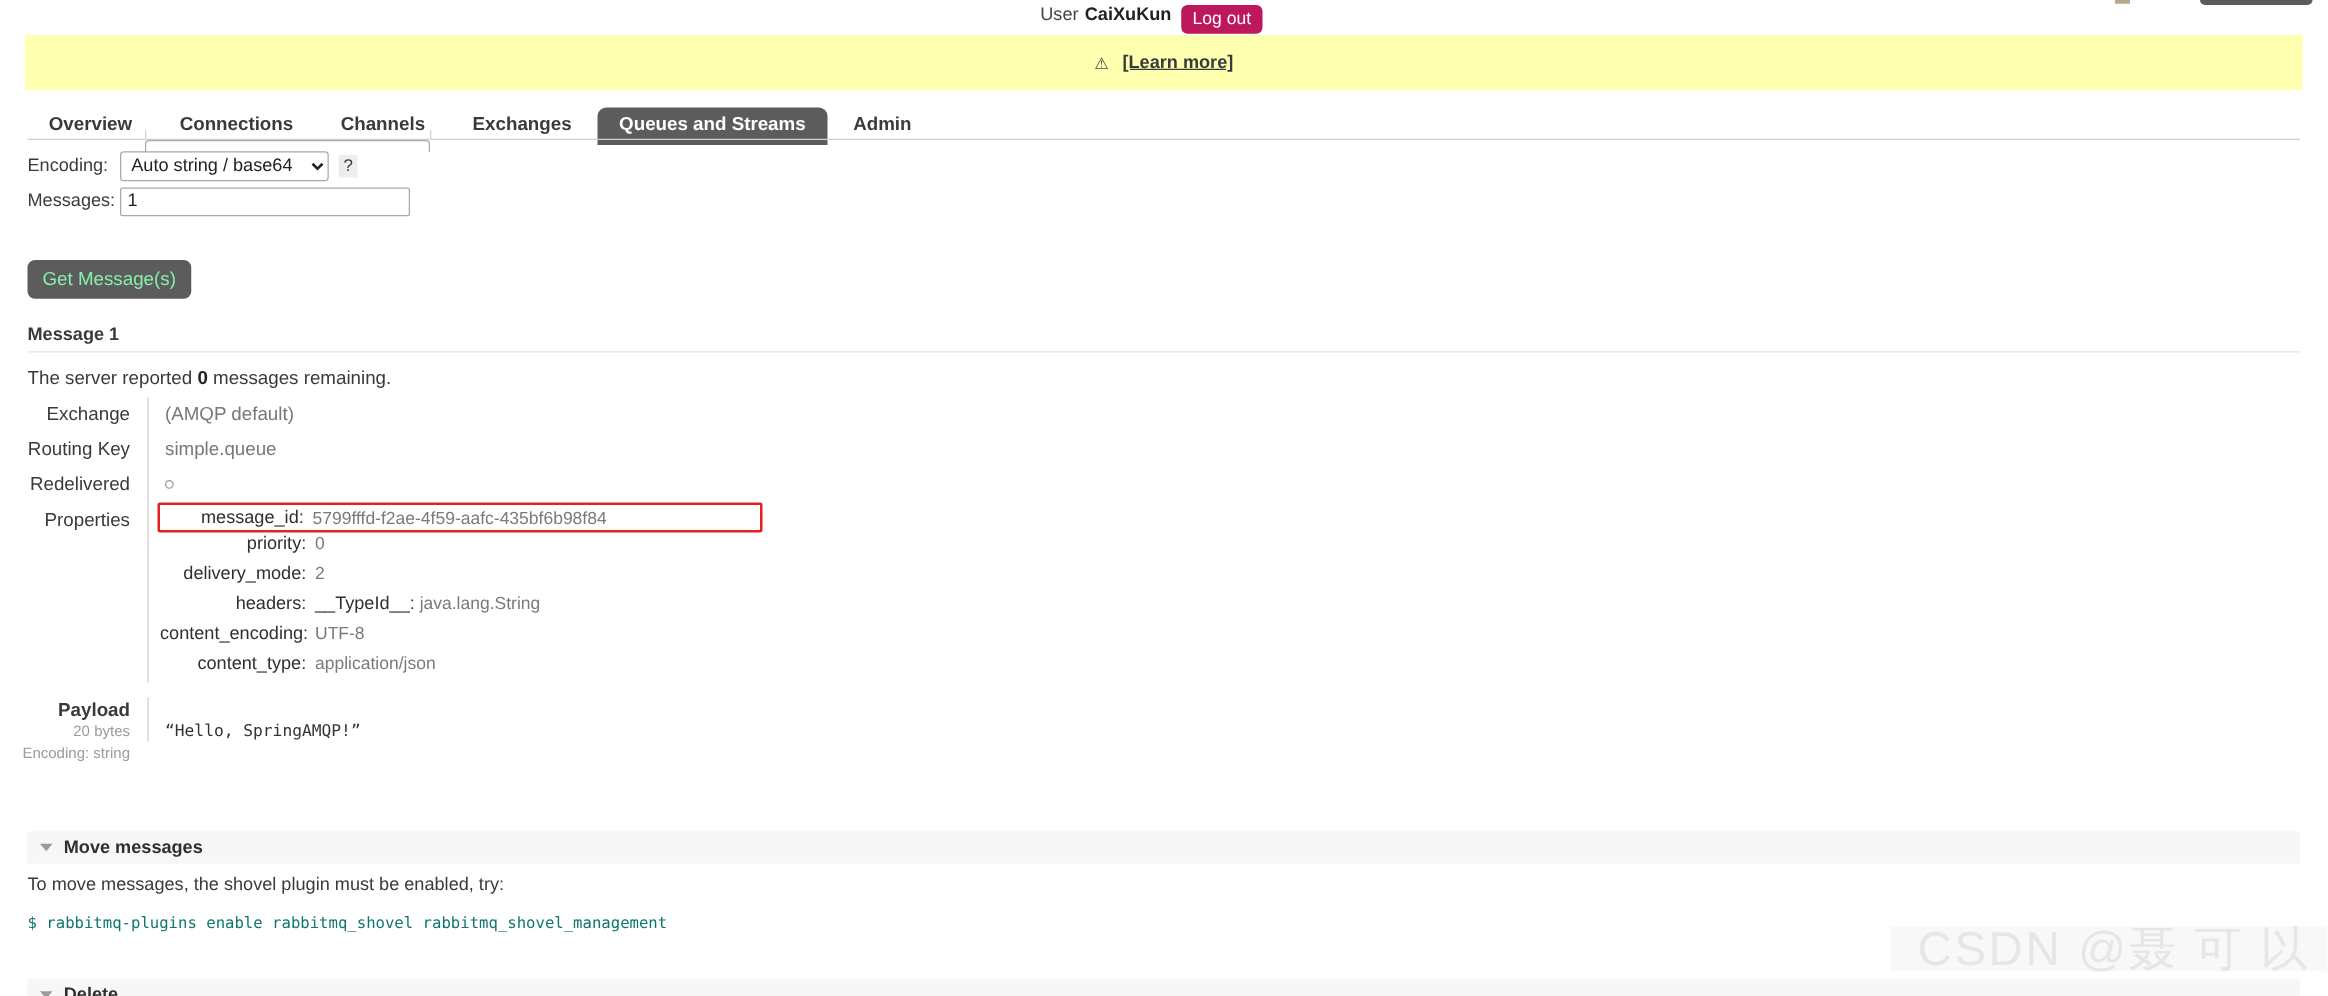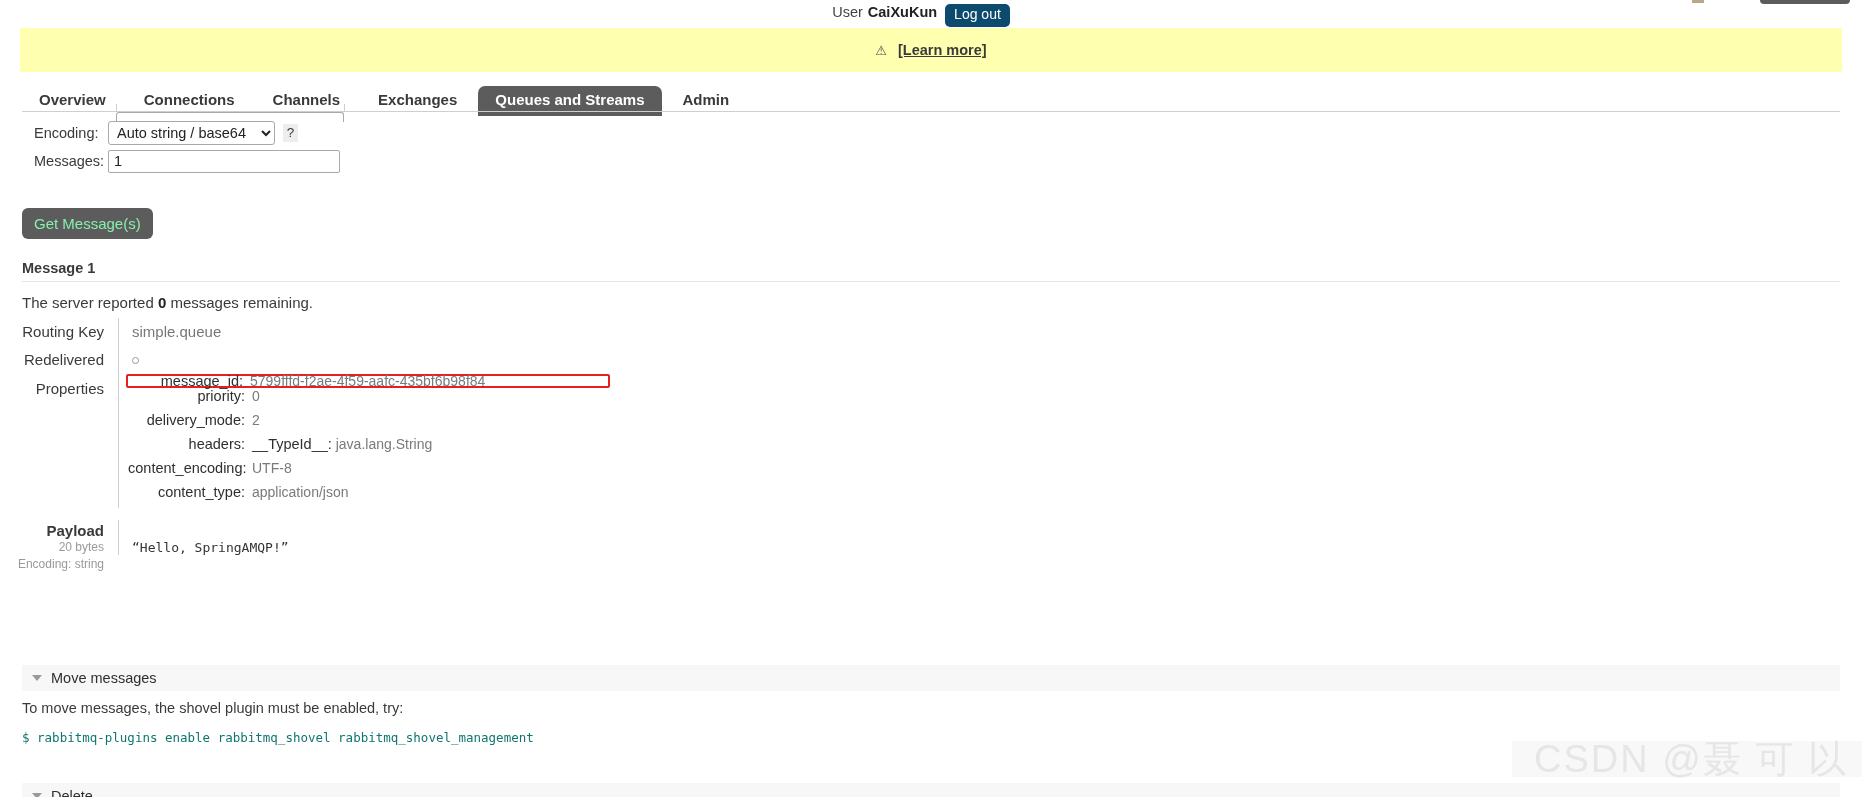--- a/index.html
+++ b/index.html
@@ -16,21 +16,21 @@
   
   .userbar {
     position: absolute; top: 0; left: 0; right: 0; height: 28px;
     display: flex; align-items: flex-start; justify-content: center;
     padding-right: 20px; padding-top: 4px;
     font-size: 14.5px; color: #444;
   }
   .userbar .u-label { margin-right: 5px; color:#444; }
   .userbar .u-name { font-weight: bold; color:#222; margin-right: 8px; }
   .logout-btn {
-    background: #0c4a6e; color: #fff; border: none; border-radius: 5px;
+    background: #be185d; color: #fff; border: none; border-radius: 5px;
     font-family: "Liberation Sans", sans-serif;
     font-size: 14px; padding: 2px 9px 3px 9px; cursor: pointer; line-height: 1.25;
   }
   
   .top-clip {
     position:absolute; top:0; left:1760px; width:90px; height:4px;
     background:#5c5c5c; border-radius:0 0 4px 4px;
   }
   .top-clip2 {
     position:absolute; top:0; left:1692px; width:12px; height:3px;
@@ -67,21 +67,21 @@
   .rule-tick { position:absolute; top:104px; width:1px; height:8px; background:#cfcfcf; }
 
   
   .clipped-select {
     position:absolute; top:112px; left:116px; width:228px; height:10px;
     border:1px solid #a9a9a9; border-bottom:none; border-radius:3px 3px 0 0;
     background:#fff;
   }
 
   
-  .form { position: absolute; top: 119px; left: 22px; margin-left: 12px; }
+  .form { position: absolute; top: 119px; left: 22px; }
   .form-row { display: flex; align-items: center; height: 28px; }
   .form-label {
     width: 74px; text-align: right; font-size: 14.5px;
     color: #3a3a3a; padding-right: 10px;
   }
   select.enc-select {
     font-family: "Liberation Sans", sans-serif; font-size: 14.5px;
     width: 167px; height: 24px; padding: 2px 4px;
     border: 1px solid #a9a9a9; border-radius: 3px; background: #fff; color:#222;
   }
@@ -137,21 +137,21 @@
   }
   .prop-line { display: flex; align-items: baseline; height: 24px; }
   .prop-k {
     width: 124px; text-align: right; padding-right: 7px;
     font-size: 14.5px; color: #2f2f2f;
   }
   .prop-v { font-size: 14px; color: #7a7a7a; }
   .prop-v .hkey { color: #2f2f2f; font-size: 14.5px; }
   .prop-line.highlight {
     border: 2px solid #e52020; border-radius: 2px;
-    width: 484px; margin-left: -2px; height: 14px; align-items:center;
+    width: 484px; margin-left: -2px; height: 24px; align-items:center;
   }
   .prop-line.highlight .prop-k { width: 122px; }
 
   
   .payload-row { margin-top: 12px; }
   .payload-key {
     width: 118px; min-width:118px; text-align: right; padding-right: 14px;
     font-size: 15px; color: #3a3a3a; line-height: 17px; padding-top: 2px;
   }
   .payload-key .pk-title { font-weight: bold; color:#3a3a3a; }
@@ -166,21 +166,21 @@
   .section-head {
     position: absolute; left: 22px; right: 22px; height: 26px;
     background: #f7f7f7; display: flex; align-items: center;
     padding-left: 10px; cursor: pointer;
   }
   .caret {
     width: 0; height: 0; border-left: 5px solid transparent;
     border-right: 5px solid transparent; border-top: 6px solid #9a9a9a;
     margin-right: 9px;
   }
-  .section-head .sh-label { font-size: 14.5px; font-weight: normal; color: #2f2f2f; }
+  .section-head .sh-label { font-size: 14.5px; font-weight: bold; color: #2f2f2f; }
 
   .move-text {
     position: absolute; left: 22px; top: 700px;
     font-size: 14.5px; color: #3a3a3a;
   }
   .move-code {
     position: absolute; left: 22px; top: 730px;
     font-family: "DejaVu Sans Mono", monospace;
     font-size: 12.5px; color: #0f766e;
   }
@@ -246,20 +246,24 @@
 
   <div class="msg-title">Message 1</div>
   <div class="msg-remaining">
     <span>The server reported</span>
     <b>0</b>
     <span>messages remaining.</span>
   </div>
 
   <div class="detail-table">
 
+    <div class="dt-row">
+      <div class="dt-key">Exchange</div>
+      <div class="dt-val">(AMQP default)</div>
+    </div>
 
     <div class="dt-row">
       <div class="dt-key">Routing Key</div>
       <div class="dt-val">simple.queue</div>
     </div>
 
     <div class="dt-row">
       <div class="dt-key">Redelivered</div>
       <div class="dt-val">
         <span class="circle-false"></span>

